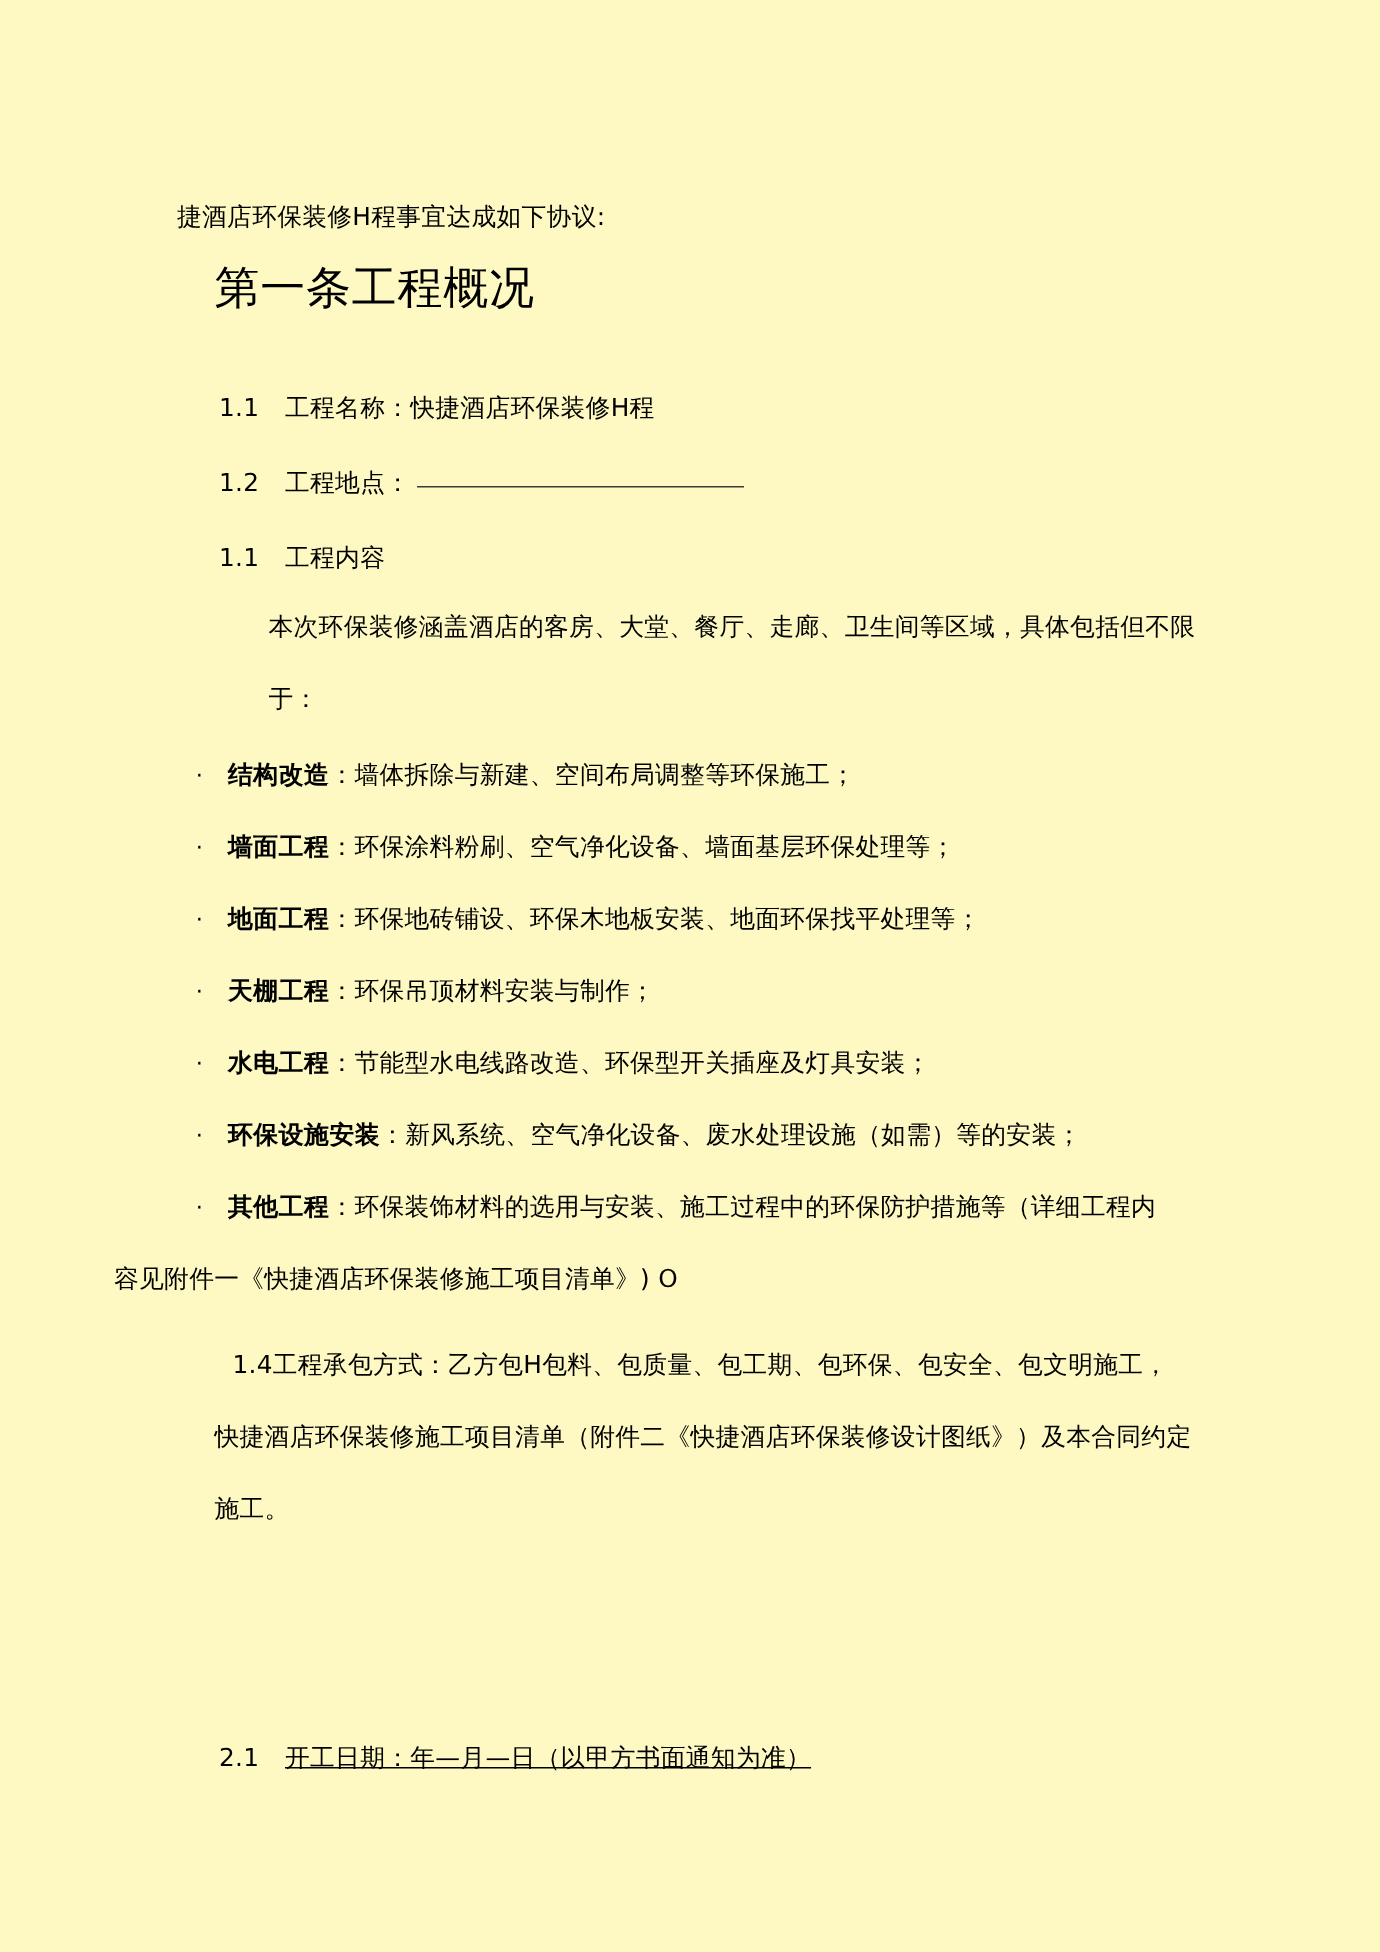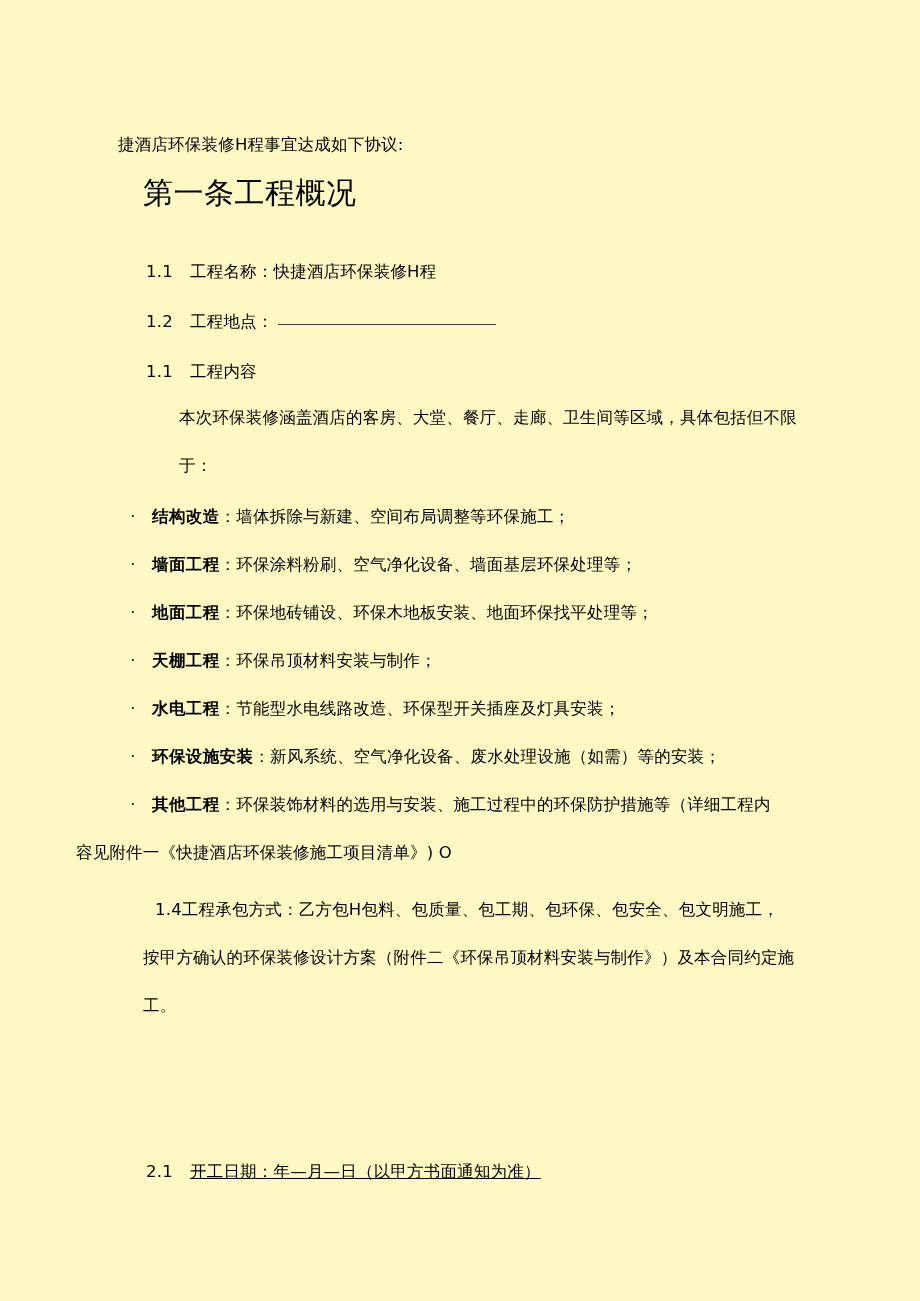--- a/index.html
+++ b/index.html
@@ -193,20 +193,20 @@
         <span class="bullet-dot">·</span>
         <span class="bullet-text"><b>环保设施安装</b><span>：新风系统、空气净化设备、废水处理设施（如需）等的安装；</span></span>
       </div>
       <div class="bullet-row">
         <span class="bullet-dot">·</span>
         <span class="bullet-text"><b>其他工程</b><span>：环保装饰材料的选用与安装、施工过程中的环保防护措施等（详细工程内</span></span>
       </div>
       <div class="bullet-cont">容见附件一《快捷酒店环保装修施工项目清单》) O</div>
     </div>
 
-  <div class="para-indent p14">1.4工程承包方式：乙方包H包料、包质量、包工期、包环保、包安全、包文明施工，按甲方确认的环保装修设计方案（附件二《环保吊顶材料安装与制作》）及本合同约定施工。</div>
+  <div class="para-indent p14">1.4工程承包方式：乙方包H包料、包质量、包工期、包环保、包安全、包文明施工，快捷酒店环保装修施工项目清单（附件二《快捷酒店环保装修设计图纸》）及本合同约定施工。</div>
 
 
   <div class="num-item n21">
     <span class="num">2.1</span><span>开工日期：年—月—日（以甲方书面通知为准）</span>
   </div>
 
 </div>
 
 </body></html>

